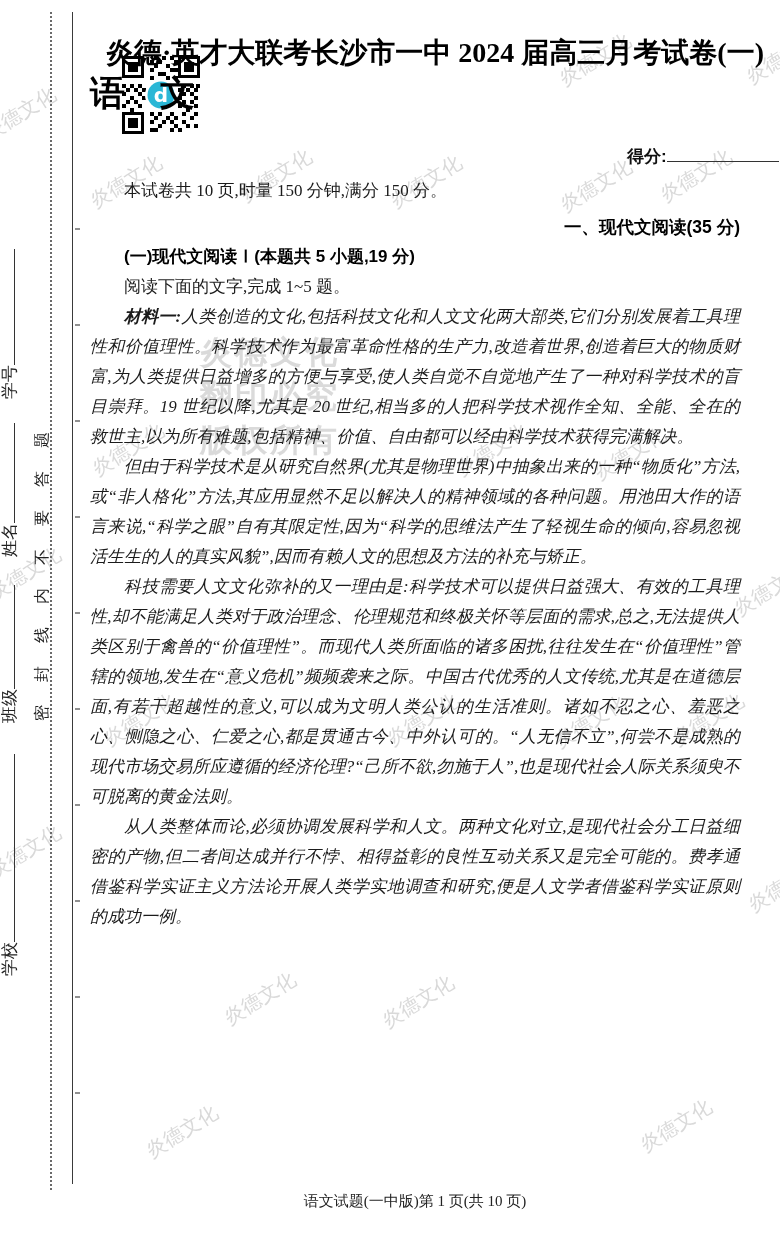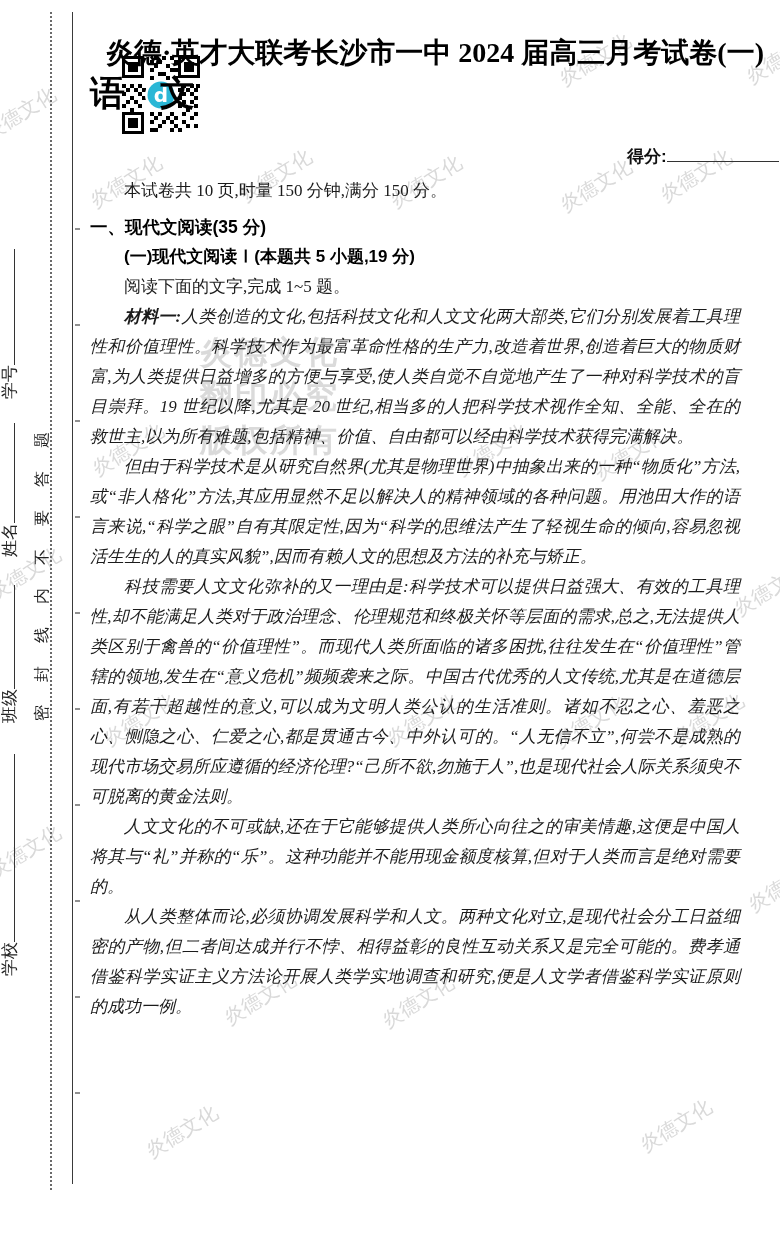--- a/index.html
+++ b/index.html
@@ -83,21 +83,21 @@
     font-family:"Liberation Sans",sans-serif;
   }
   .score { position:absolute; left:627px; top:145px; font-size:17px; font-weight:bold; color:#111;
            font-family:"Liberation Sans",sans-serif; }
   .score-line { display:inline-block; width:112px; height:14px; border-bottom:1.5px solid #333; }
 
   
   .content { position:absolute; left:90px; top:176px; width:650px; }
   .content p, .content h2, .content h3 { margin:0; padding:0; }
   .intro { font-size:17px; line-height:30px; text-indent:2em; margin-bottom:6px !important; }
-  .sec   { font-size:17.5px; line-height:30px; font-weight:bold; font-family:"Liberation Sans",sans-serif; color:#000; }
+  .sec   { font-size:17.5px; line-height:30px; font-weight:bold; font-family:"Liberation Sans",sans-serif; color:#000;text-align:right; }
   .sub   { font-size:17px;   line-height:30px; font-weight:bold; text-indent:2em; font-family:"Liberation Sans",sans-serif; color:#000; }
   .instr { font-size:17px; line-height:30px; text-indent:2em; }
   .para  { font-size:17px; line-height:30px; text-indent:2em; text-align:justify;font-style:italic; }
   .para b { font-weight:bold; }
 
   .footer {
     position:absolute; left:90px; top:1192px; width:650px;
     text-align:center; font-size:15px; color:#222;
   }
 </style>
@@ -203,18 +203,18 @@
   </div>
 
   <div class="content">
     <p class="intro">本试卷共 10 页,时量 150 分钟,满分 150 分。</p>
     <h2 class="sec">一、现代文阅读(35 分)</h2>
     <h3 class="sub">(一)现代文阅读Ⅰ(本题共 5 小题,19 分)</h3>
     <p class="instr">阅读下面的文字,完成 1~5 题。</p>
     <p class="para"><b>材料一:</b><span>人类创造的文化,包括科技文化和人文文化两大部类,它们分别发展着工具理性和价值理性。科学技术作为最富革命性格的生产力,改造着世界,创造着巨大的物质财富,为人类提供日益增多的方便与享受,使人类自觉不自觉地产生了一种对科学技术的盲目崇拜。19 世纪以降,尤其是 20 世纪,相当多的人把科学技术视作全知、全能、全在的救世主,以为所有难题,包括精神、价值、自由都可以经由科学技术获得完满解决。</span></p>
     <p class="para">但由于科学技术是从研究自然界(尤其是物理世界)中抽象出来的一种“物质化”方法,或“非人格化”方法,其应用显然不足以解决人的精神领域的各种问题。用池田大作的语言来说,“科学之眼”自有其限定性,因为“科学的思维法产生了轻视生命的倾向,容易忽视活生生的人的真实风貌”,因而有赖人文的思想及方法的补充与矫正。</p>
     <p class="para">科技需要人文文化弥补的又一理由是:科学技术可以提供日益强大、有效的工具理性,却不能满足人类对于政治理念、伦理规范和终极关怀等层面的需求,总之,无法提供人类区别于禽兽的“价值理性”。而现代人类所面临的诸多困扰,往往发生在“价值理性”管辖的领地,发生在“意义危机”频频袭来之际。中国古代优秀的人文传统,尤其是在道德层面,有若干超越性的意义,可以成为文明人类公认的生活准则。诸如不忍之心、羞恶之心、恻隐之心、仁爱之心,都是贯通古今、中外认可的。“人无信不立”,何尝不是成熟的现代市场交易所应遵循的经济伦理?“己所不欲,勿施于人”,也是现代社会人际关系须臾不可脱离的黄金法则。</p>
-    <p class="para">人文文化的不可或缺,还在于它能够提供人类所心向往之的审美情趣,这便是中国人将其与“礼”并称的“乐”。这种功能并不能用现金额度核算,但对于人类而言是绝对需要的。</p>
     <p class="para">从人类整体而论,必须协调发展科学和人文。两种文化对立,是现代社会分工日益细密的产物,但二者间达成并行不悖、相得益彰的良性互动关系又是完全可能的。费孝通借鉴科学实证主义方法论开展人类学实地调查和研究,便是人文学者借鉴科学实证原则的成功一例。</p>
   </div>
 
+  <div class="footer">语文试题(一中版)第 1 页(共 10 页)</div>
 
 </div>
 
 </body></html>

